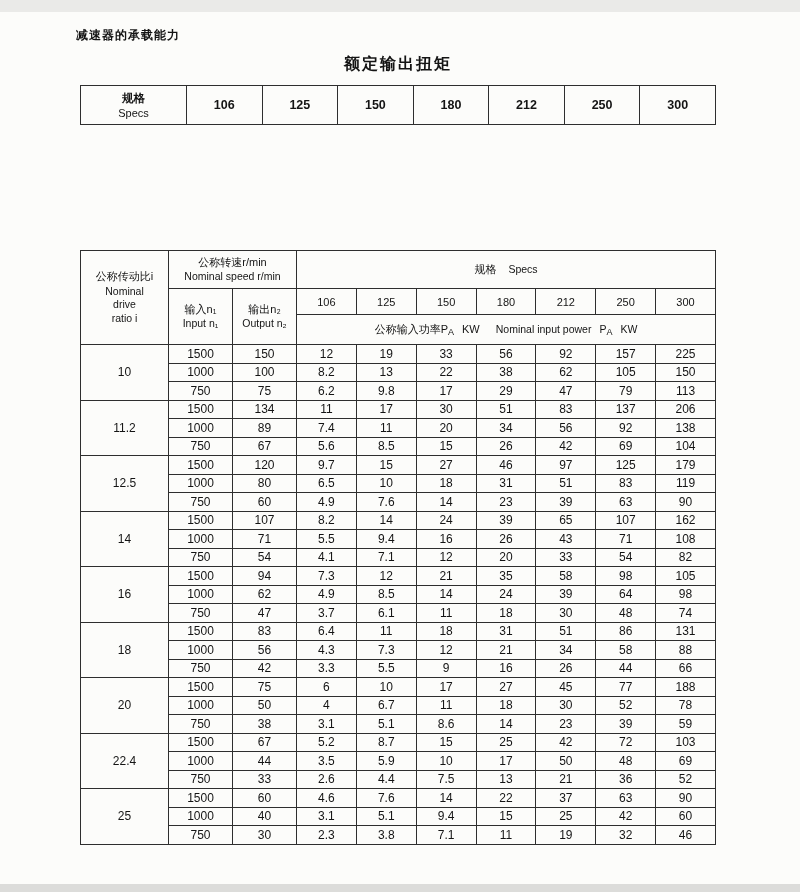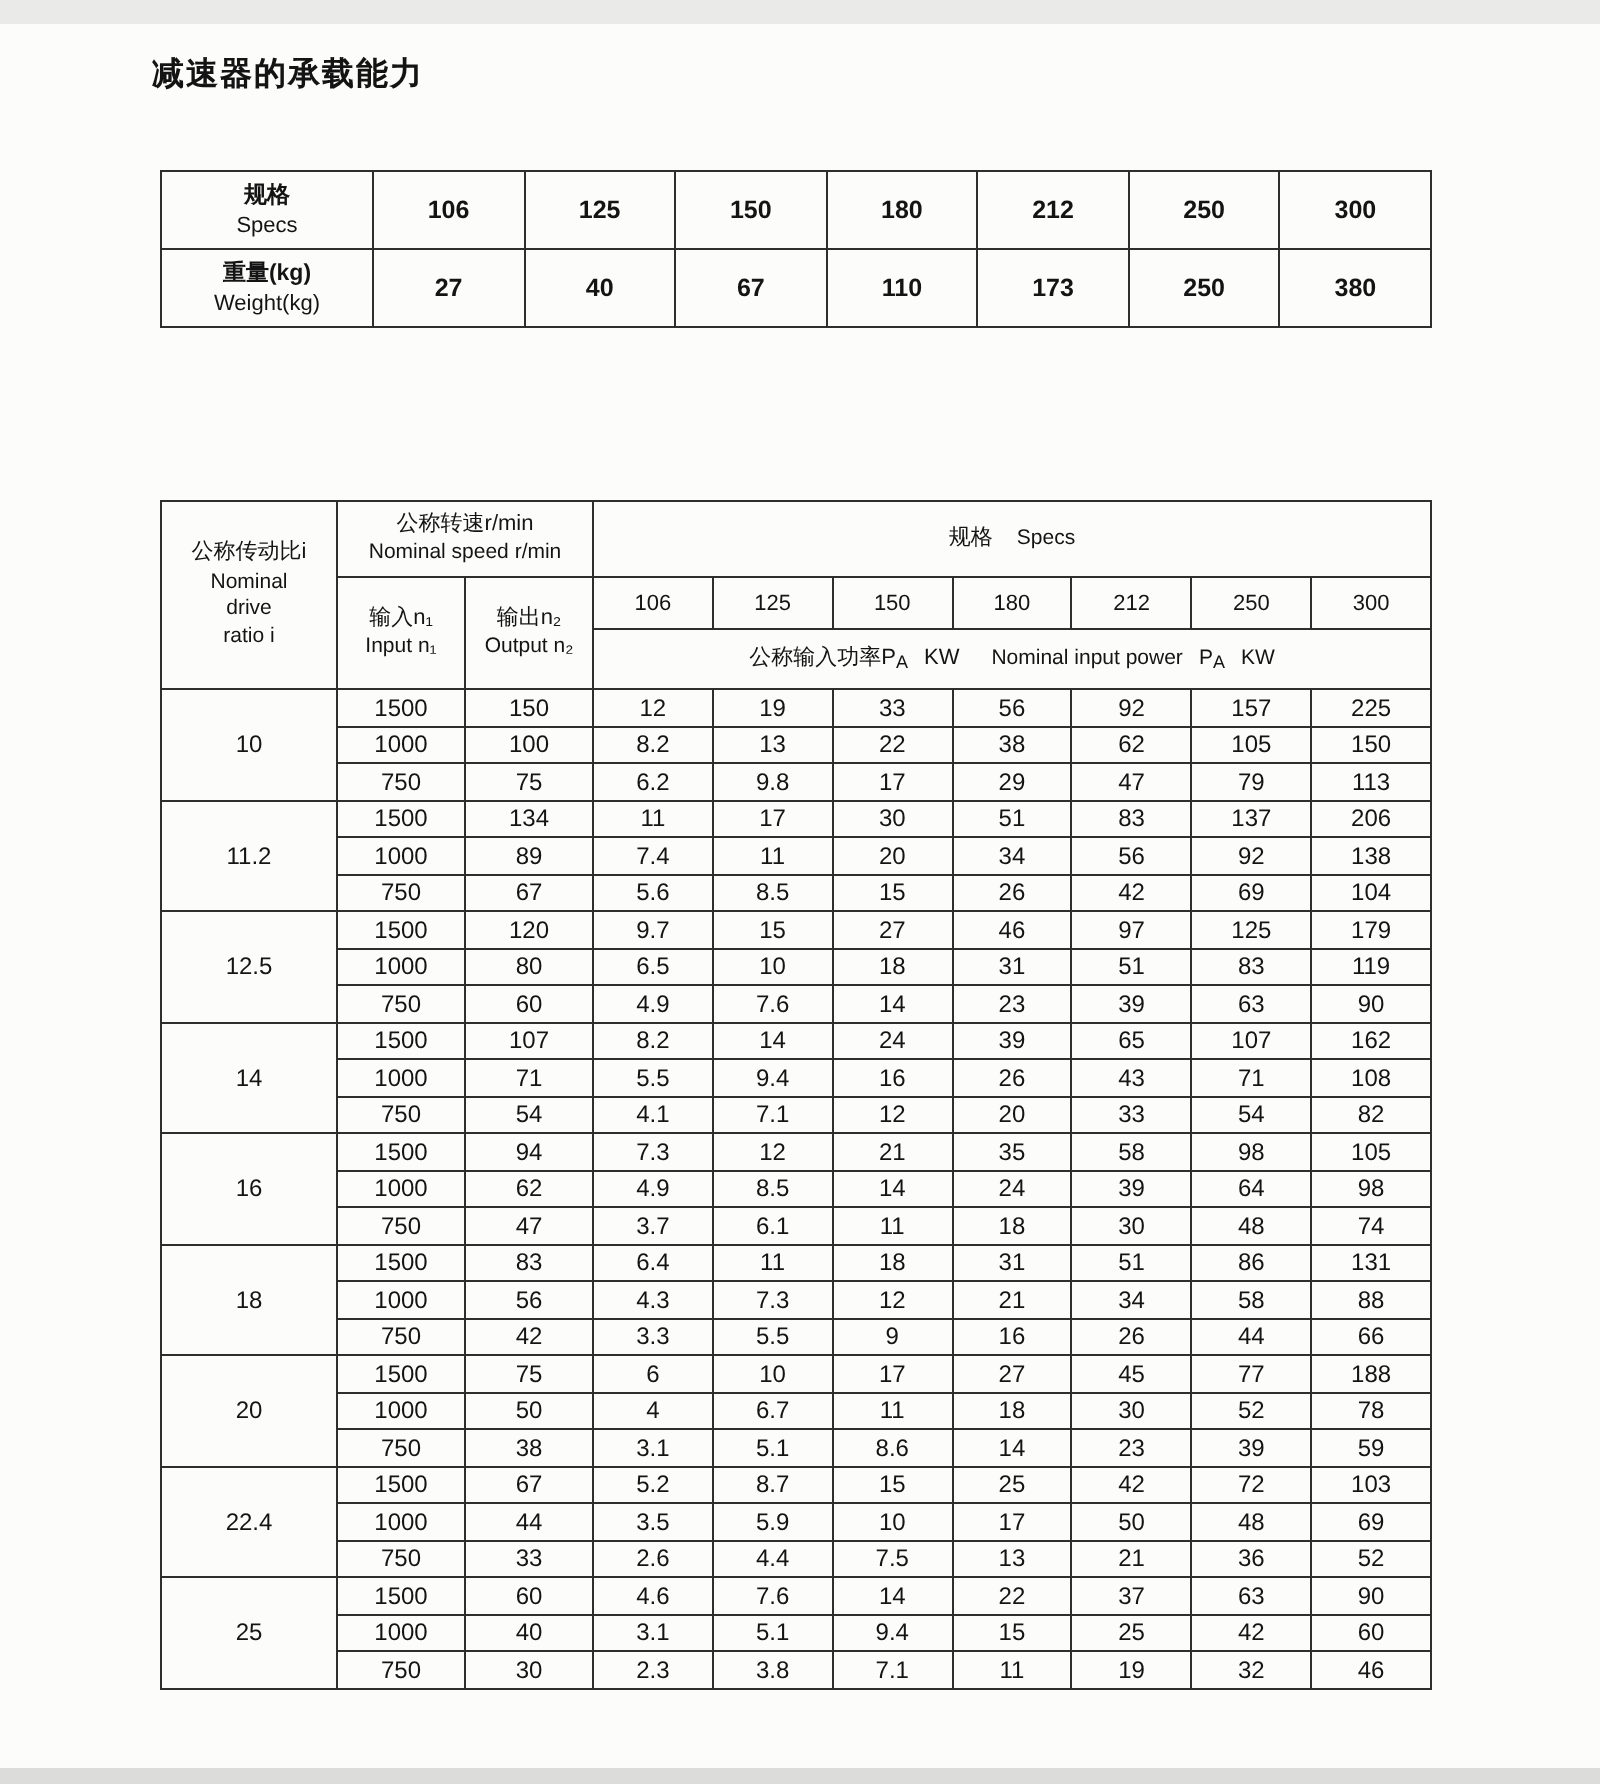--- a/index.html
+++ b/index.html
@@ -2,21 +2,21 @@
 <html><head>
 <meta charset="utf-8">
 <style>
   * { margin:0; padding:0; box-sizing:border-box; }
   html,body { background:#ffffff; }
   body { font-family:"Liberation Sans","DejaVu Sans",sans-serif; color:#141414; }
   .page { position:relative; width:800px; height:892px; background:#fcfcfa; overflow:hidden; }
   .band-top { position:absolute; left:0; top:0; width:800px; height:12px; background:#eaeae8; }
   .band-bottom { position:absolute; left:0; top:884px; width:800px; height:8px; background:#dcdcda; }
 
-  .doc-title { position:absolute; left:76px; top:27px; font-size:16px; font-weight:bold; letter-spacing:1px; }
+  .doc-title { position:absolute; left:76px; top:27px; font-size:12px; font-weight:bold; letter-spacing:1px; }
   .section-title { position:absolute; left:80px; width:636px; text-align:center; font-size:16px; font-weight:bold; letter-spacing:2px; }
   #t1-title { top:54px; }
   #t2-title { top:221px; }
   .subscript { font-size:9px; vertical-align:-2px; letter-spacing:0; }
 
   table { border-collapse:collapse; table-layout:fixed; }
   td { border:1px solid #2e2e2e; text-align:center; vertical-align:middle; padding:0 2px; }
 
   
   .torque-table { position:absolute; left:80px; top:85px; width:636px; }
@@ -41,52 +41,40 @@
 </style>
 </head>
 <body>
 
 <div class="page">
   <div class="band-top"></div>
   <div class="band-bottom"></div>
 
   <div class="doc-title">减速器的承载能力</div>
 
+  <div class="section-title" id="t1-title">额定输出扭矩</div>
 
   <table class="torque-table">
     <colgroup>
       <col style="width:106px">
       <col span="7">
     </colgroup>
     <tbody>
         <tr>
           <td class="t1-label">
             <div class="cn">规格</div>
             <div class="en">Specs</div>
           </td>
           <td class="t1-value">106</td>
           <td class="t1-value">125</td>
           <td class="t1-value">150</td>
           <td class="t1-value">180</td>
           <td class="t1-value">212</td>
           <td class="t1-value">250</td>
           <td class="t1-value">300</td>
-        </tr>
-        <tr>
-          <td class="t1-label">
-            <div class="cn">重量(kg)</div>
-            <div class="en">Weight(kg)</div>
-          </td>
-          <td class="t1-value">27</td>
-          <td class="t1-value">40</td>
-          <td class="t1-value">67</td>
-          <td class="t1-value">110</td>
-          <td class="t1-value">173</td>
-          <td class="t1-value">250</td>
-          <td class="t1-value">380</td>
         </tr>
       </tbody>
   </table>
 
 
   <table class="power-table">
     <colgroup>
       <col style="width:88px">
       <col style="width:64px">
       <col style="width:64px">

